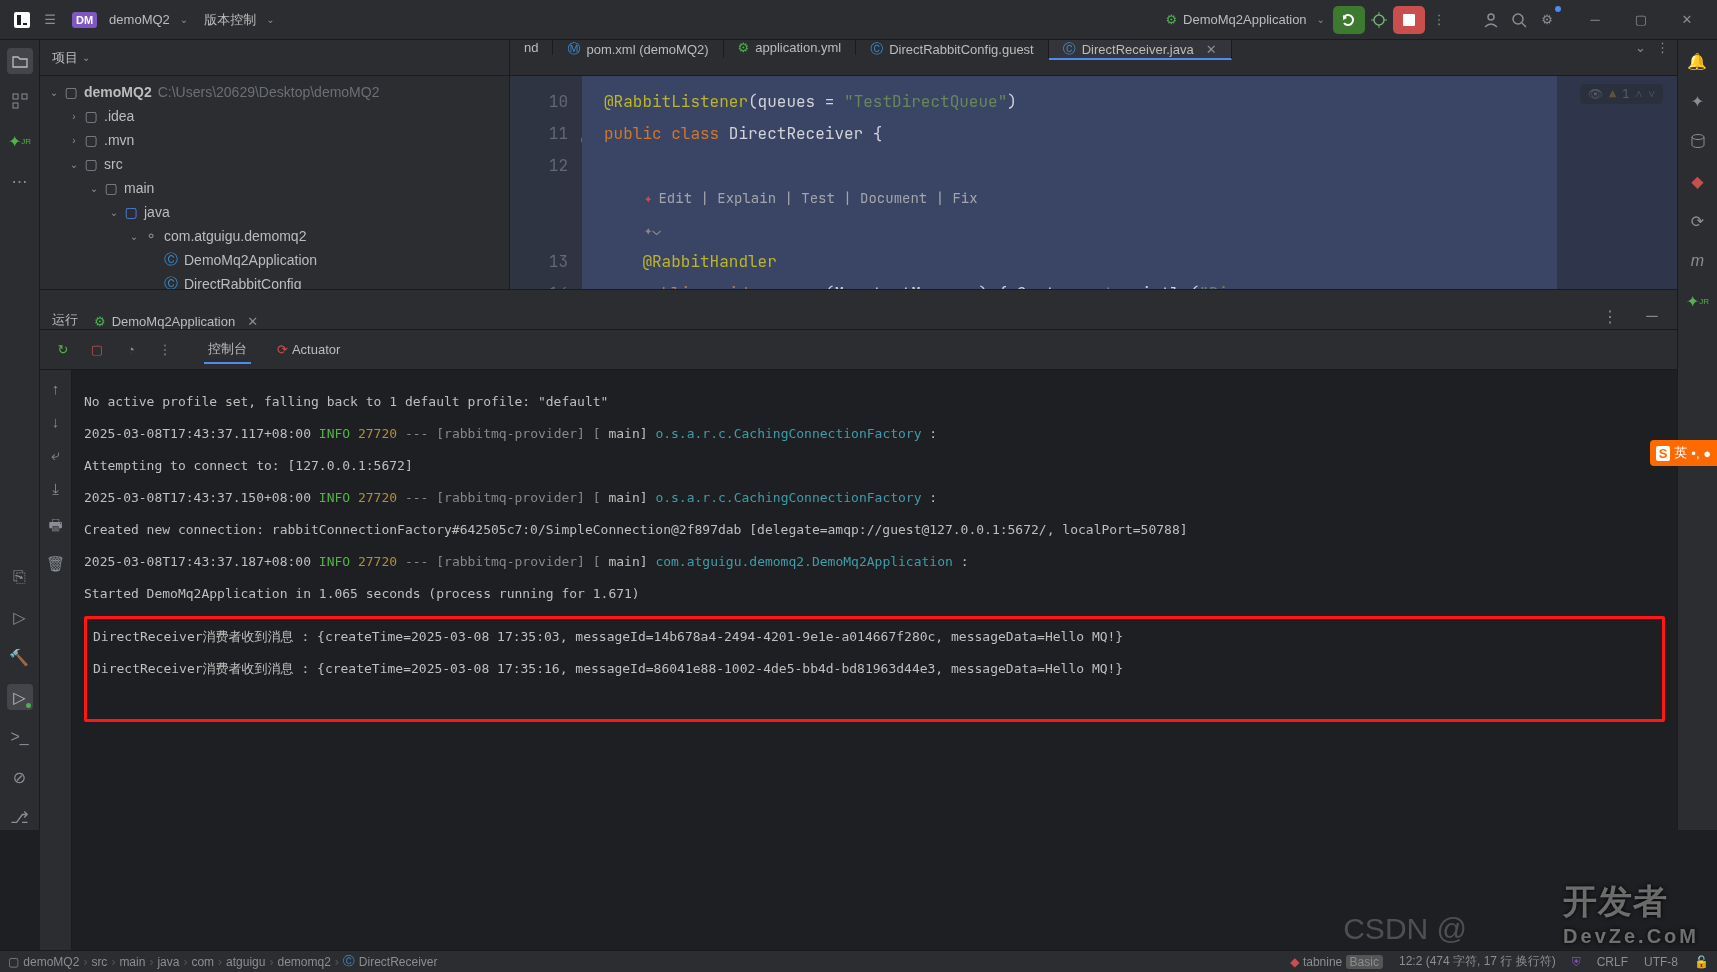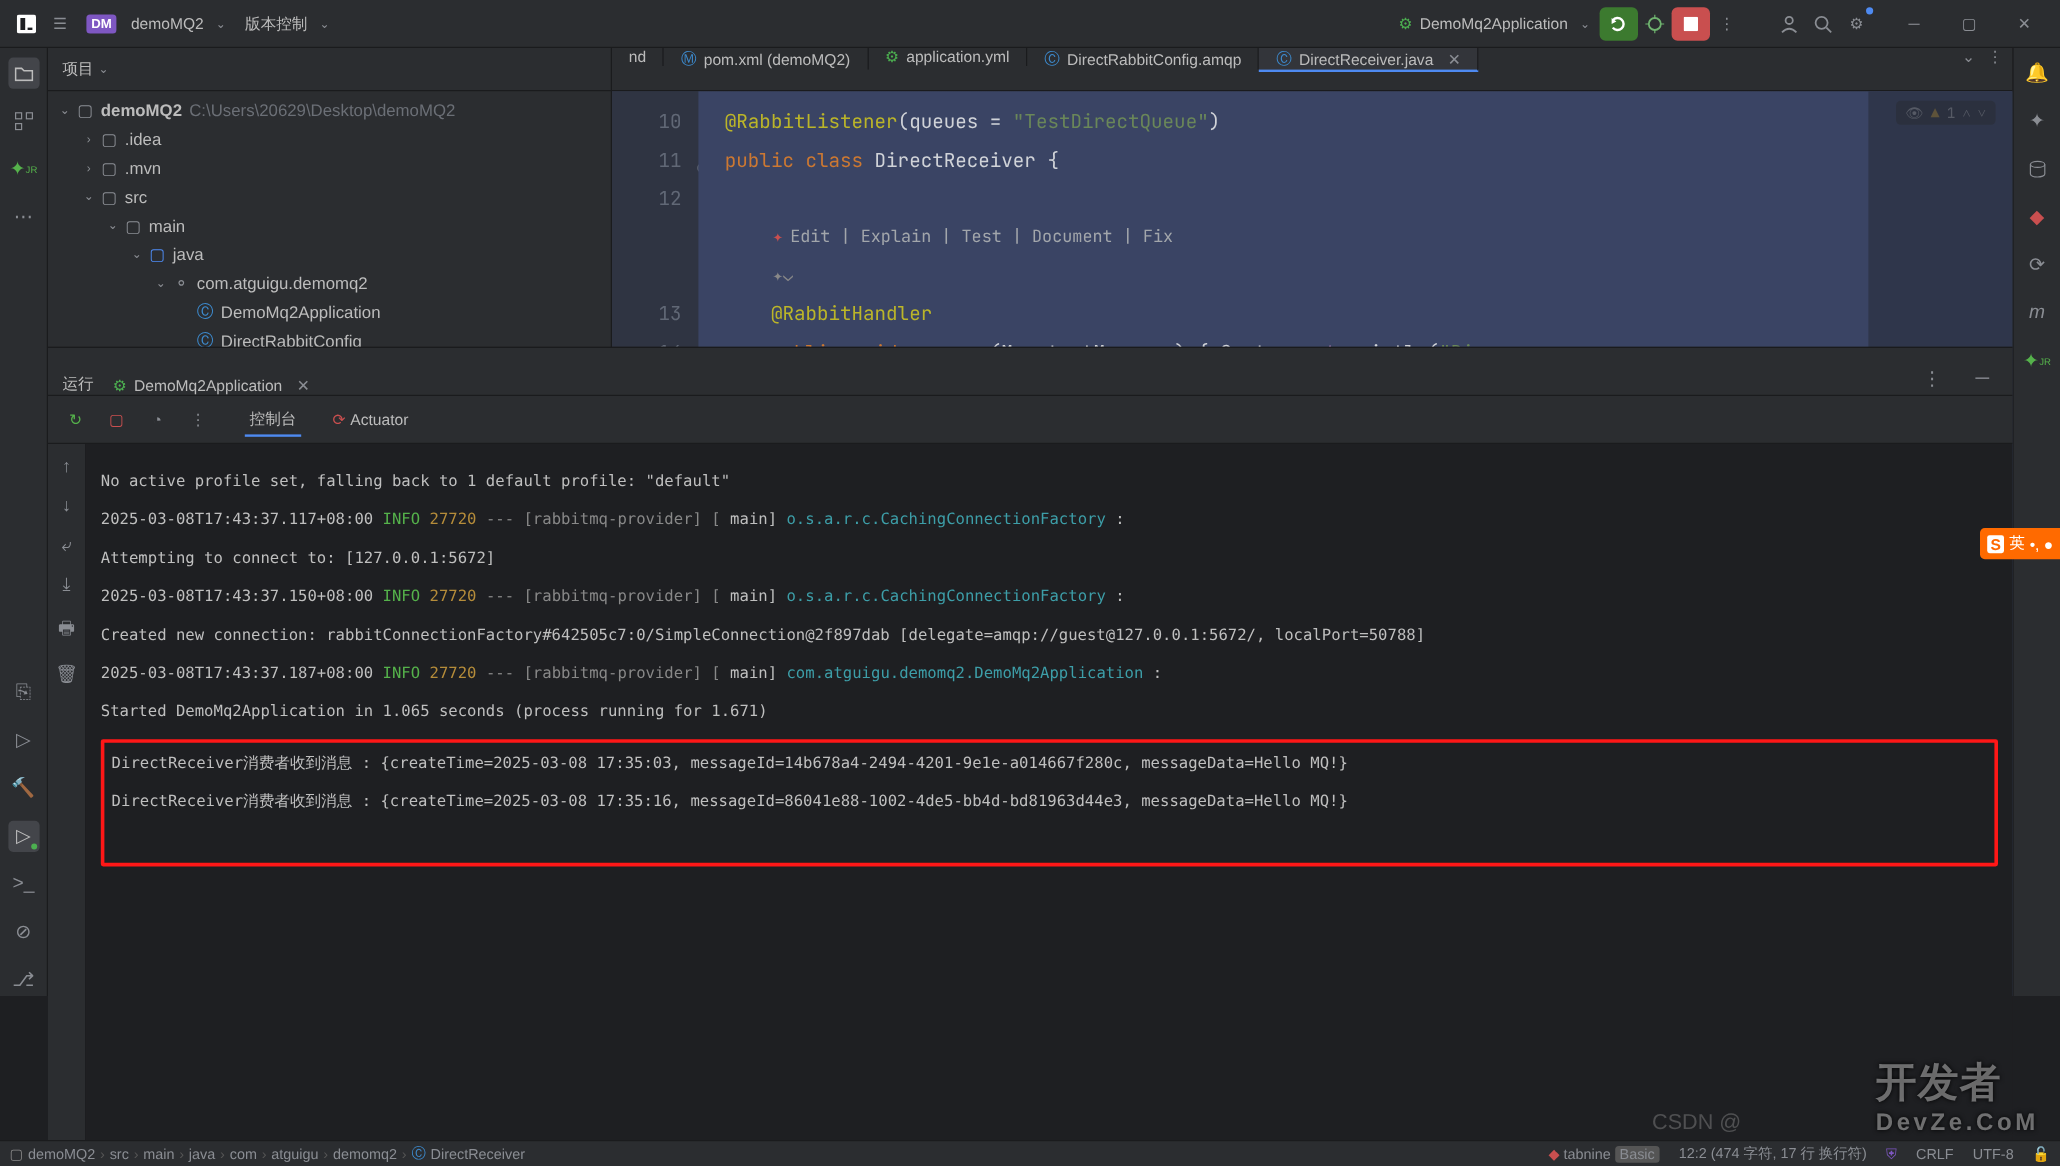--- a/index.html
+++ b/index.html
@@ -78,21 +78,21 @@
   .console{flex:1;font-family:Consolas,monospace;font-size:13px;line-height:32px;padding:16px 12px;overflow:auto;color:#bfbfbf;position:relative}
   .ts{color:#bfbfbf}.info{color:#55b24b}.pid{color:#b58c3a}.sep{color:#888}.thr{color:#bfbfbf}.logger{color:#3d9ea8}.logger-u{}
   .redbox{border:3px solid #ff1717;border-radius:2px;padding:2px 6px;margin-top:6px}
   
   .statusbar{position:absolute;bottom:0;left:0;right:0;height:22px;background:var(--bg-1);border-top:1px solid var(--border);display:flex;align-items:center;padding:0 8px;font-size:12px;color:var(--txt-dim);gap:8px}
   .crumb{display:flex;align-items:center;gap:4px}
   .crumb .sepc{color:#555}
   .status-r{margin-left:auto;display:flex;align-items:center;gap:16px}
   .watermark{position:absolute;right:18px;bottom:24px;font-size:34px;font-weight:700;color:#ffffff66;font-family:Arial;letter-spacing:1px;text-shadow:0 0 4px #000}
   .watermark small{display:block;font-size:20px;letter-spacing:3px;text-align:right}
-  .csdn{position:absolute;right:266px;bottom:26px;color:#b0b0b055;font-size:18px}
+  .csdn{position:absolute;right:250px;bottom:26px;color:#b0b0b055;font-size:30px}
   .ime{position:absolute;right:0;top:440px;background:#ff6a00;color:#fff;font-size:13px;padding:4px 6px;border-radius:4px 0 0 4px;display:flex;align-items:center;gap:4px}
   svg{display:block}
 </style>
 </head>
 <body>
 
 <div class="titlebar">
   <span class="icon-btn">
     <svg width="16" height="16">
         <rect width="16" height="16" rx="2" fill="#fff"></rect>
@@ -253,21 +253,21 @@
       <div class="tab">
           <span class="tico" style="color:#3d8bcf">Ⓜ</span>
           <span>pom.xml (demoMQ2)</span>
         </div>
       <div class="tab">
           <span class="tico" style="color:#4caf50">⚙</span>
           <span>application.yml</span>
         </div>
       <div class="tab">
           <span class="tico cico">Ⓒ</span>
-          <span>DirectRabbitConfig.amqp</span>
+          <span>DirectRabbitConfig.guest</span>
         </div>
       <div class="tab active">
           <span class="tico cico">Ⓒ</span>
           <span>DirectReceiver.java</span>
           <span style="color:var(--txt-dim);margin-left:6px">✕</span>
         </div>
       <div class="tab-end">
         <span>⌄</span>
         <span>⋮</span>
       </div>

